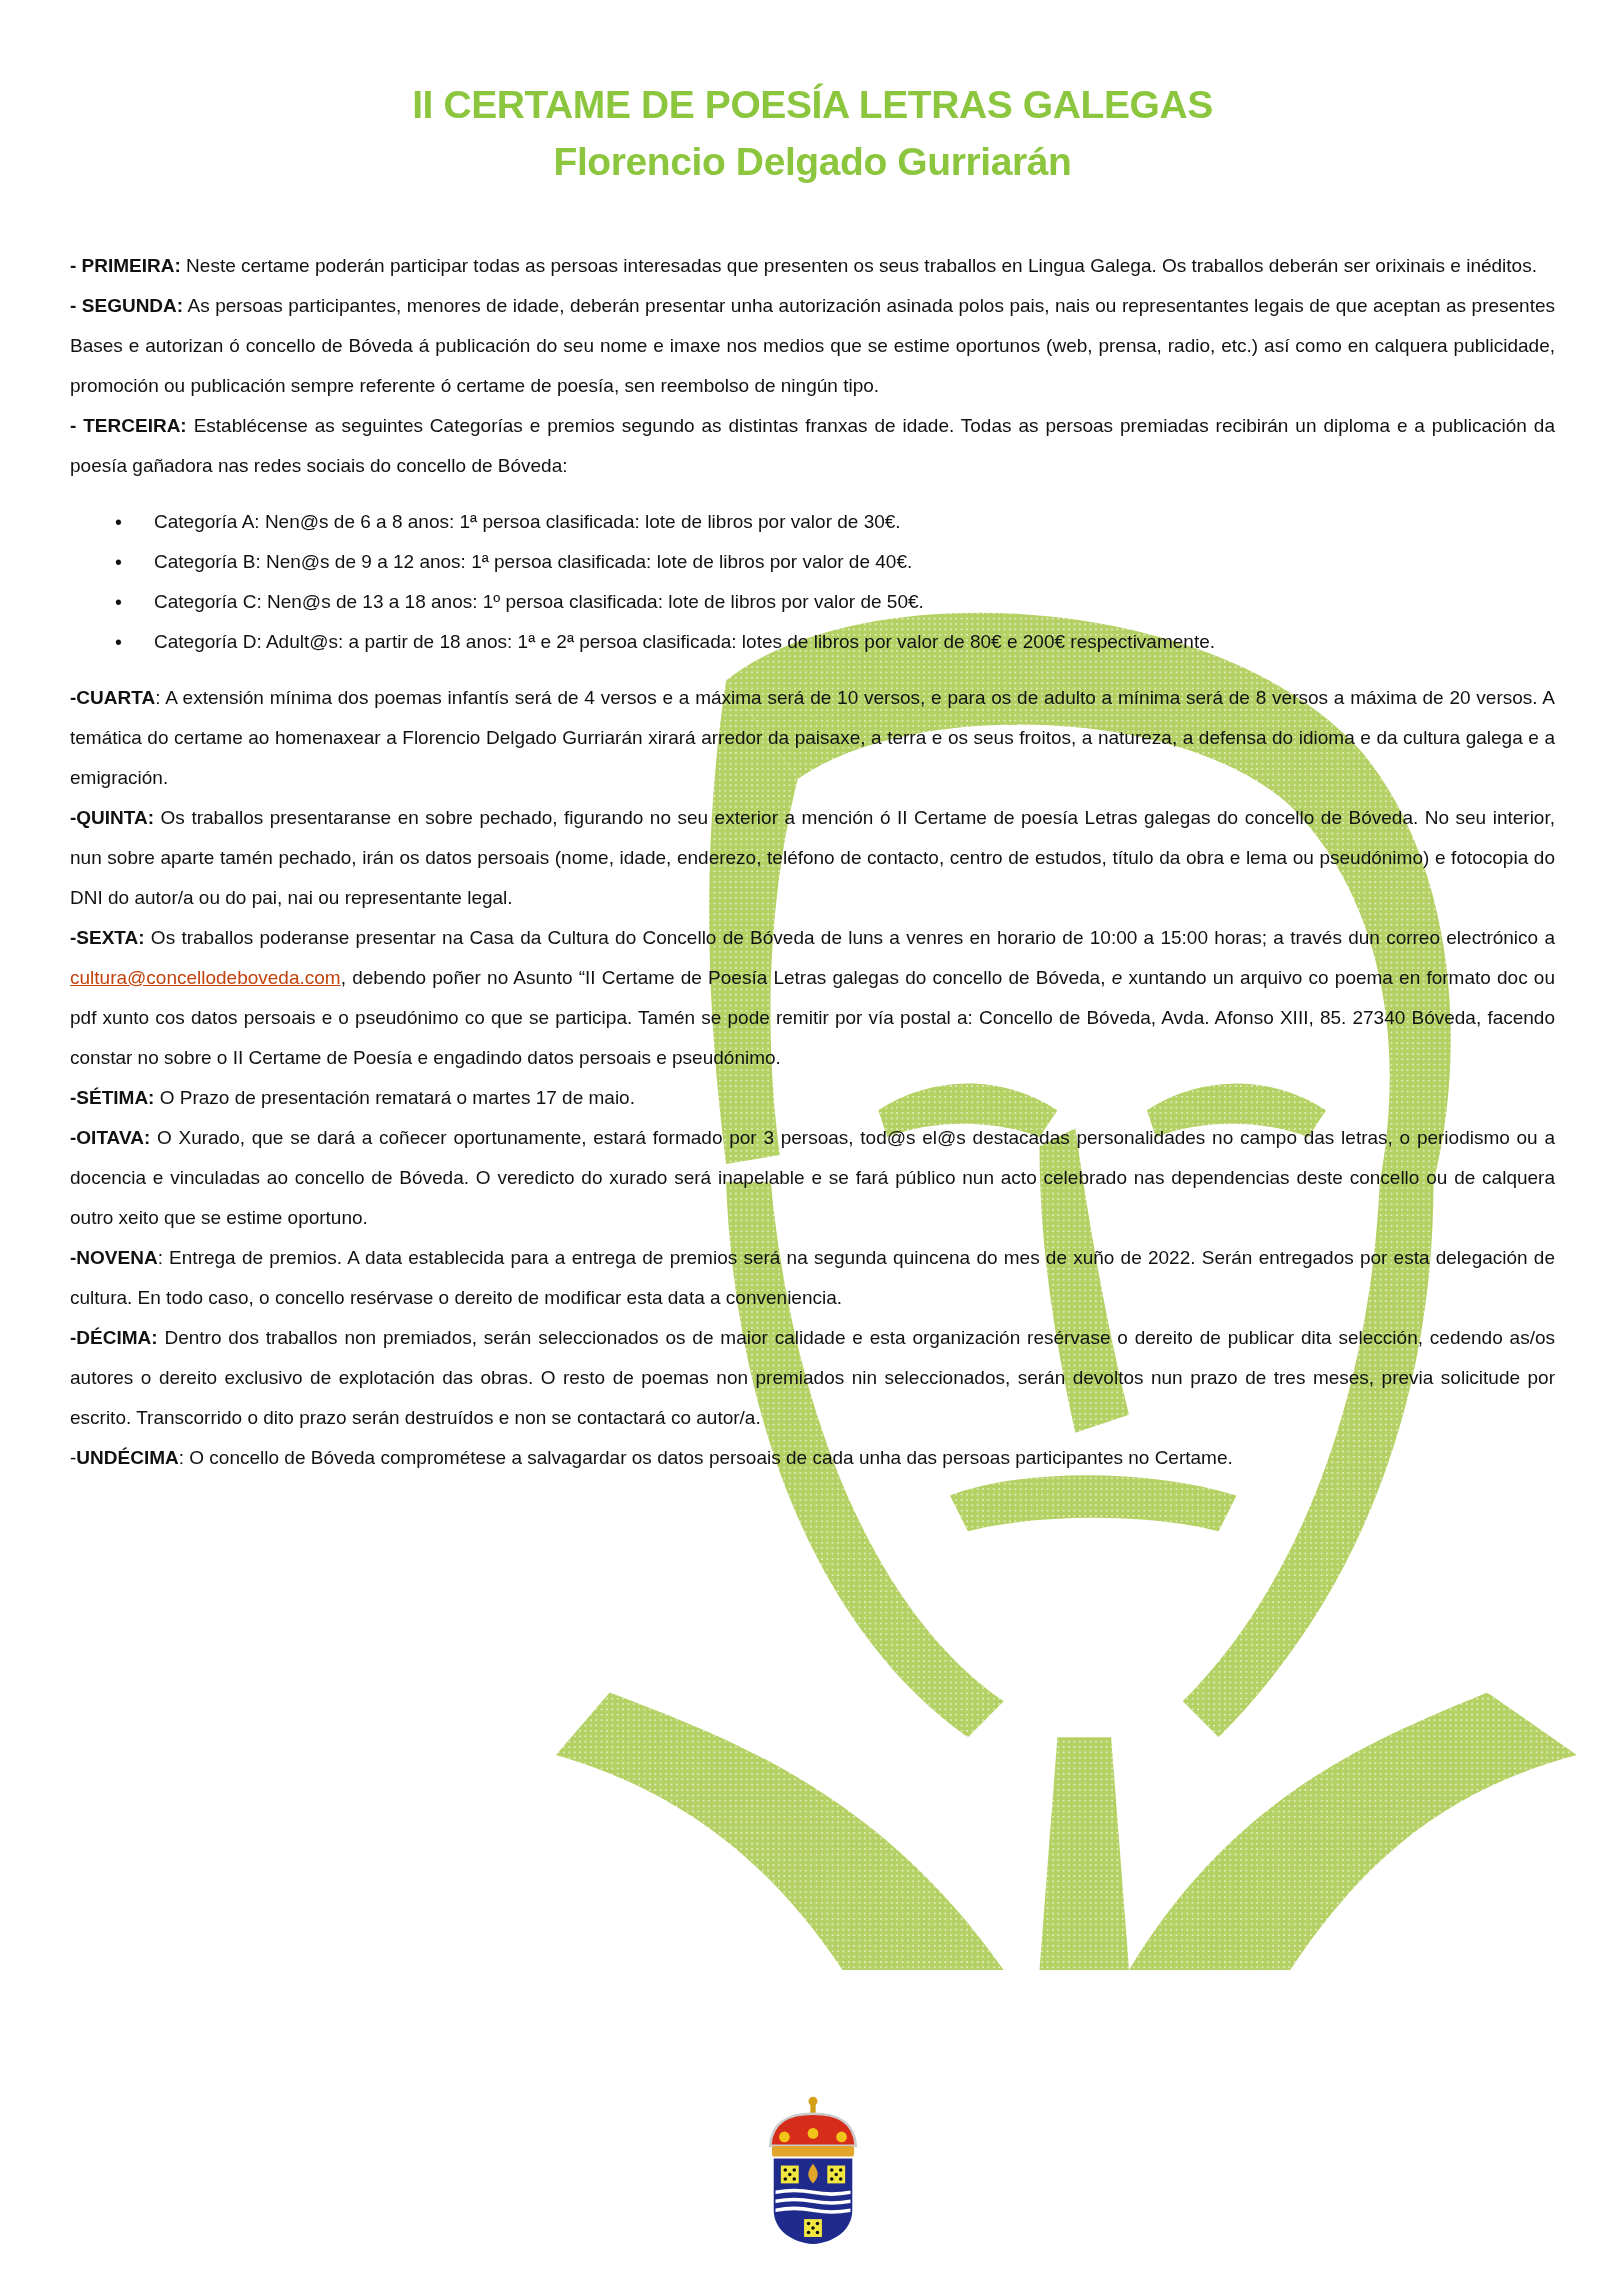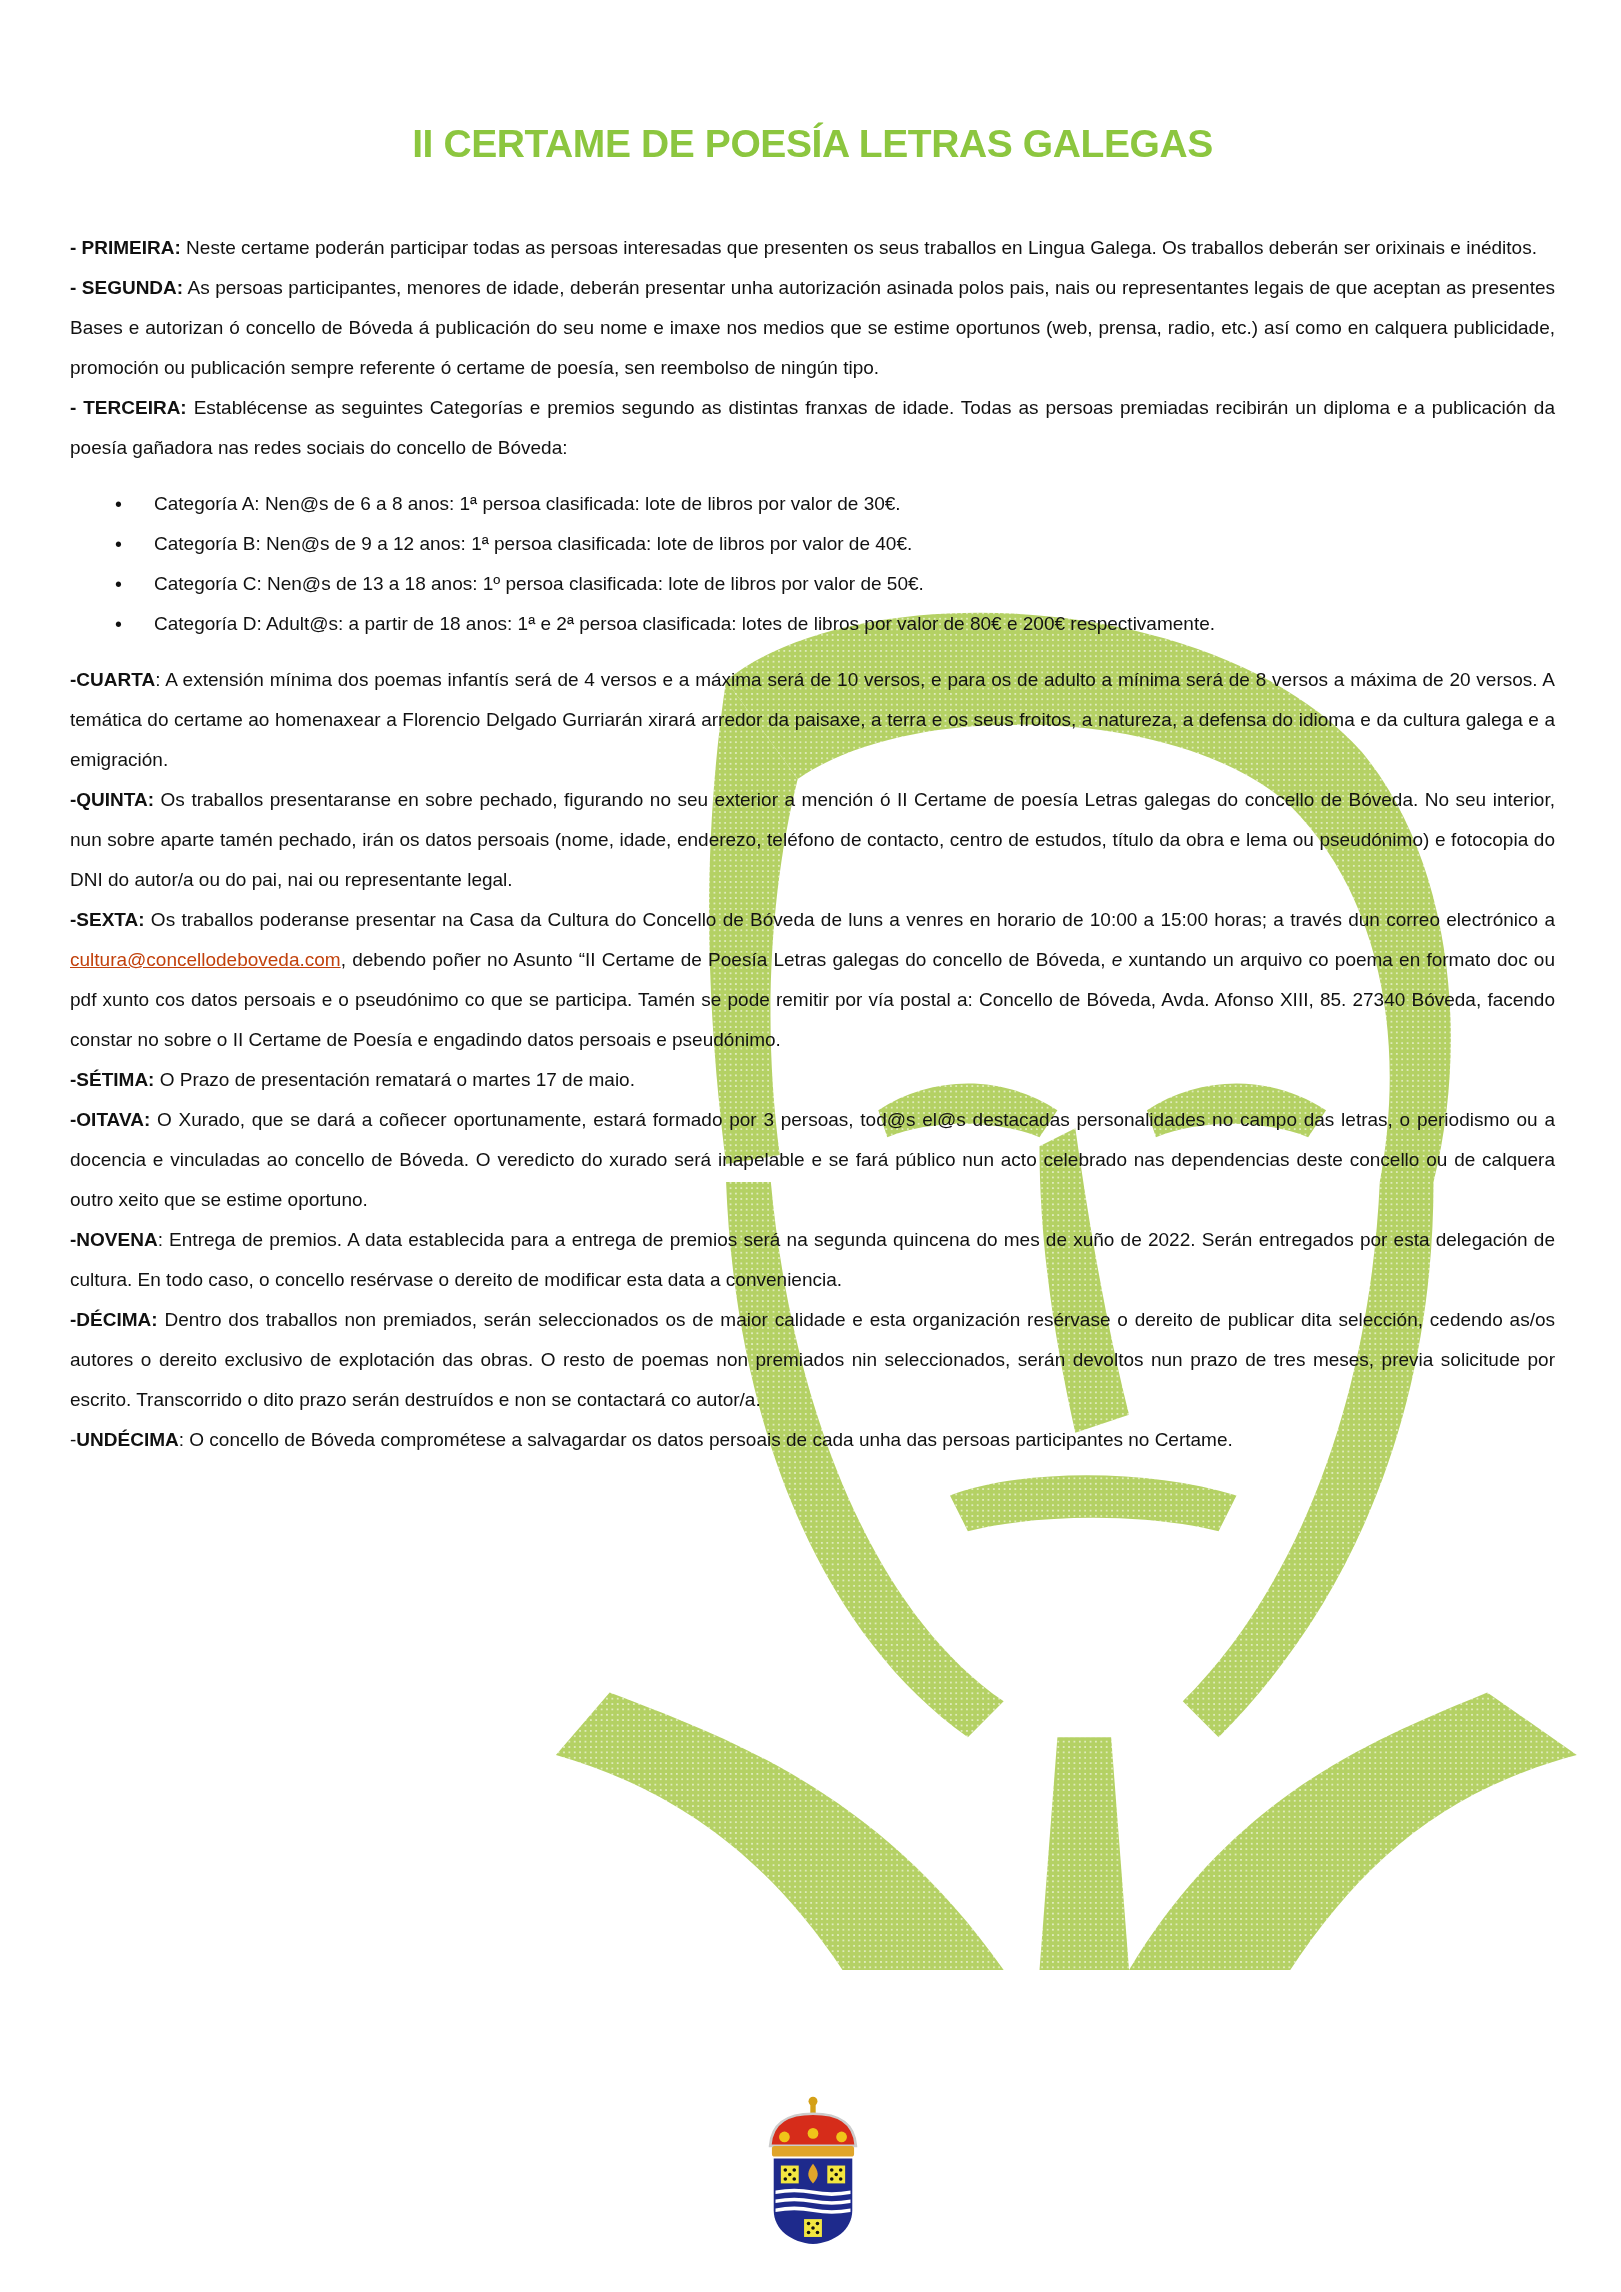--- a/index.html
+++ b/index.html
@@ -7,21 +7,21 @@
     width: 1621px; height: 2293px; background: #ffffff; position: relative; overflow: hidden;
     font-family: "Liberation Sans", sans-serif; color: #111;
   }
   .portrait {
     position: absolute; left: 502px; top: 573px; width: 1075px; height: 1397px; z-index: 0;
   }
   .page {
     position: absolute; left: 70px; top: 0; width: 1485px; z-index: 1;
   }
   .titles {
-    text-align: center; margin-top: 115px; color: #8cc63f; font-weight: bold;
+    text-align: center; margin-top: 76px; color: #8cc63f; font-weight: bold;
     font-size: 39px; line-height: 57px; letter-spacing: -0.4px;
   }
   .body-text {
     margin-top: 56px; font-size: 19px; line-height: 40px; text-align: justify;
     font-family: "Liberation Sans Narrow", "Liberation Sans", sans-serif;
   }
   .body-text p { margin: 0; }
   .lbl { font-weight: bold; }
   ul.cats { margin: 16px; padding-left: 68px; list-style: none; }
   ul.cats li { position: relative; }
@@ -50,20 +50,21 @@
     <path d="M980 680 C970 900 900 1120 760 1260 L800 1300 C960 1140 1040 920 1040 680 Z"></path>
     <path d="M120 1250 C250 1300 420 1360 560 1560 L380 1560 C300 1440 200 1360 60 1320 Z"></path>
     <path d="M1100 1250 C980 1300 820 1360 700 1560 L880 1560 C960 1440 1050 1360 1200 1320 Z"></path>
     <path d="M620 1300 L680 1300 L700 1560 L600 1560 Z"></path>
   </g>
 </svg>
 
 <div class="page">
   <div class="titles">
     <div>II CERTAME DE POESÍA LETRAS GALEGAS</div>
+    <div>Florencio Delgado Gurriarán</div>
   </div>
 
   <div class="body-text">
     <p><span class="lbl">- PRIMEIRA:</span><span> Neste certame poderán participar todas as persoas interesadas que presenten os seus traballos en Lingua Galega. Os traballos deberán ser orixinais e inéditos.</span></p>
     <p><span class="lbl">- SEGUNDA:</span><span> As persoas participantes, menores de idade, deberán presentar unha autorización asinada polos pais, nais ou representantes legais de que aceptan as presentes Bases e autorizan ó concello de Bóveda á publicación do seu nome e imaxe nos medios que se estime oportunos (web, prensa, radio, etc.) así como en calquera publicidade, promoción ou publicación sempre referente ó certame de poesía, sen reembolso de ningún tipo.</span></p>
     <p><span class="lbl">- TERCEIRA:</span><span> Establécense as seguintes Categorías e premios segundo as distintas franxas de idade. Todas as persoas premiadas recibirán un diploma e a publicación da poesía gañadora nas redes sociais do concello de Bóveda:</span></p>
     <ul class="cats">
       <li>Categoría A: Nen@s de 6 a 8 anos: 1ª persoa clasificada: lote de libros por valor de 30€.</li>
       <li>Categoría B: Nen@s de 9 a 12 anos: 1ª persoa clasificada: lote de libros por valor de 40€.</li>
       <li>Categoría C: Nen@s de 13 a 18 anos: 1º persoa clasificada: lote de libros por valor de 50€.</li>

